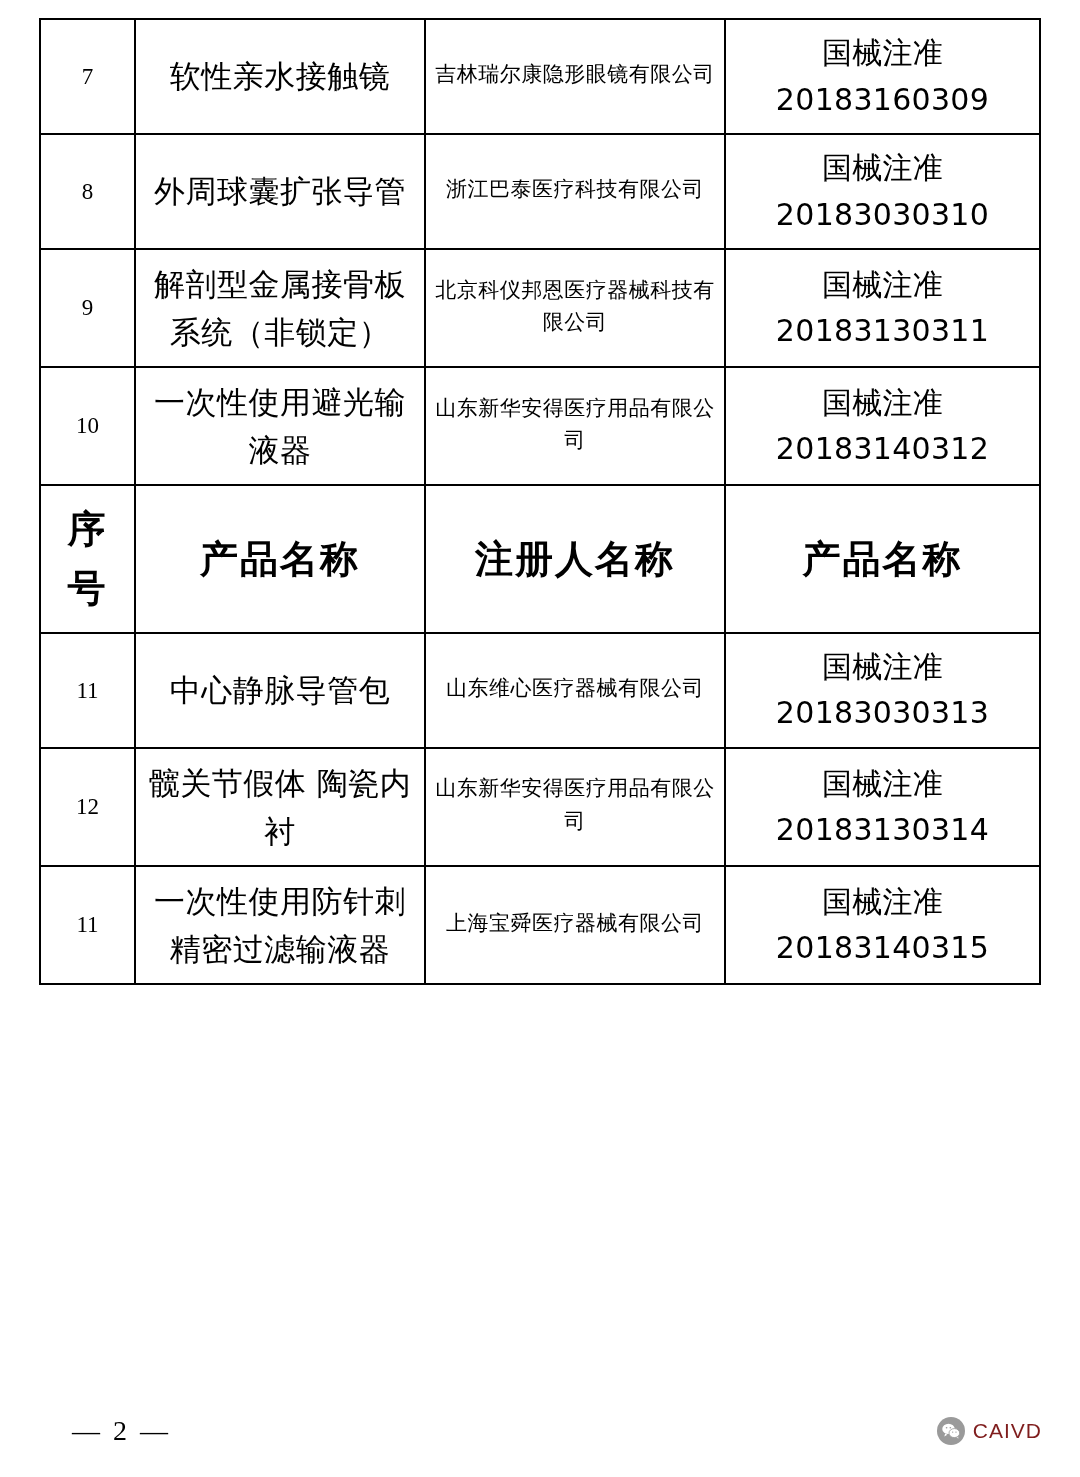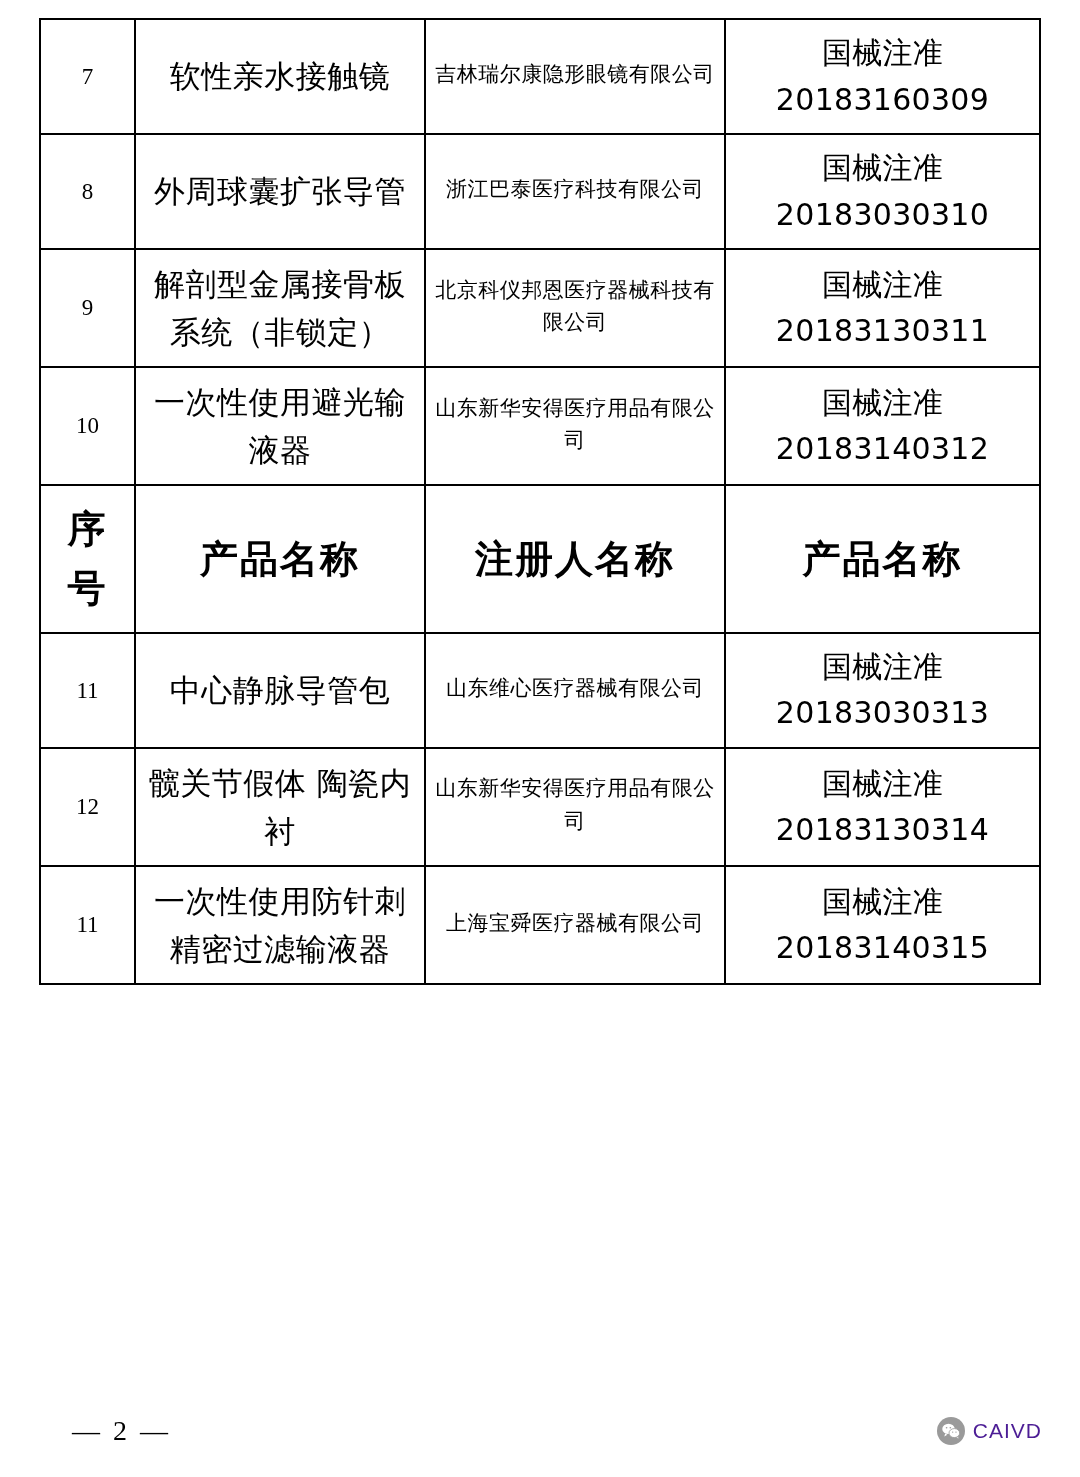--- a/index.html
+++ b/index.html
@@ -81,21 +81,21 @@
     font-family: "Liberation Serif", serif;
     letter-spacing: 3px;
   }
   .watermark {
     position: absolute;
     right: 38px;
     bottom: 10px;
     display: flex;
     align-items: center;
     gap: 8px;
-    color: #4c1d95;
+    color: #7f1d1d;
     font-size: 21px;
     font-family: "Liberation Sans", sans-serif;
     letter-spacing: 1px;
   }
   .wechat-badge {
     width: 28px;
     height: 28px;
     border-radius: 50%;
     background: #9a9a9a;
     display: inline-flex;

